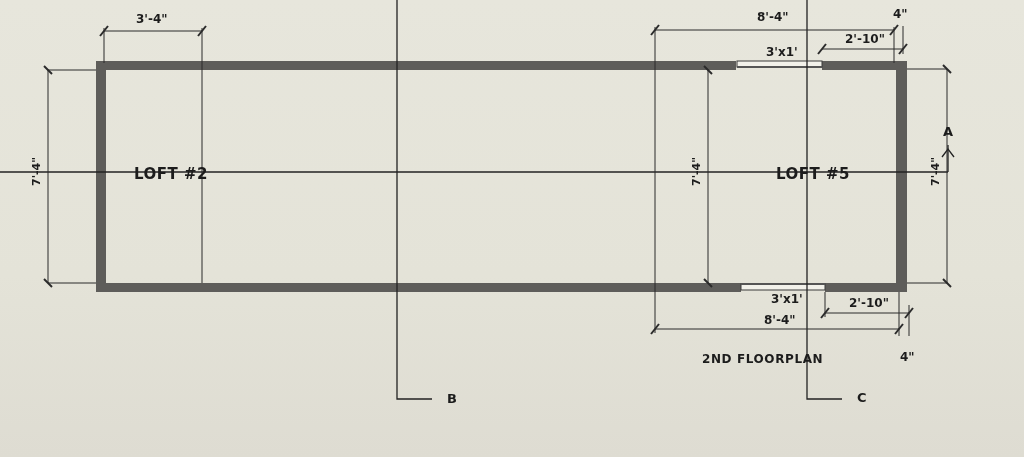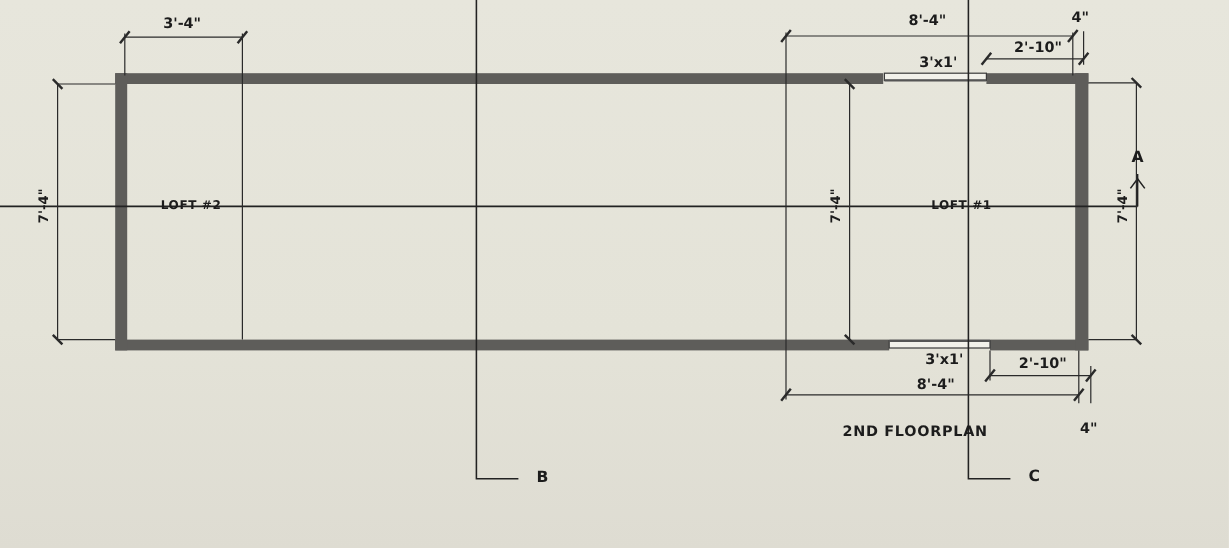--- a/index.html
+++ b/index.html
@@ -13,21 +13,21 @@
     position: absolute; left: 0; top: 0; width: 1024px; height: 457px;
     background: linear-gradient(180deg, #e7e6dc 0%, #e4e3d8 60%, #dedcd2 100%);
   }
   svg.plan { position: absolute; left: 0; top: 0; }
   .lbl {
     position: absolute; color: #1c1c1c; font-size: 11px; font-weight: bold;
     white-space: nowrap; line-height: 1;
   }
   .lbl.big { font-size: 12px; }
   .rot { transform: rotate(-90deg); transform-origin: center center; }
-  .room { font-size: 10px; letter-spacing: 0.5px; }
+  .room { font-size: 15px; letter-spacing: 0.5px; }
   .title { font-size: 12px; letter-spacing: 0.6px; }
   .marker { font-size: 13px; font-weight: bold; }
 </style>
 </head>
 <body>
 
 <div class="paper"></div>
 
 <svg class="plan" width="1024" height="457" viewBox="0 0 1024 457">
 
@@ -123,19 +123,19 @@
 <div class="lbl big" style="left:771px; top:293px;">3'x1'</div>
 <div class="lbl big" style="left:849px; top:297px;">2'-10"</div>
 <div class="lbl big" style="left:764px; top:314px;">8'-4"</div>
 <div class="lbl big" style="left:900px; top:351px;">4"</div>
 
 <div class="lbl rot" style="left:22px; top:166px;">7'-4"</div>
 <div class="lbl rot" style="left:682px; top:166px;">7'-4"</div>
 <div class="lbl rot" style="left:921px; top:166px;">7'-4"</div>
 
 <div class="lbl room" style="left:134px; top:167px;">LOFT #2</div>
-<div class="lbl room" style="left:776px; top:167px;">LOFT #1</div>
+<div class="lbl room" style="left:776px; top:167px;">LOFT #5</div>
 
 <div class="lbl title" style="left:702px; top:353px;">2ND FLOORPLAN</div>
 
 <div class="lbl marker" style="left:943px; top:125px;">A</div>
 <div class="lbl marker" style="left:447px; top:392px;">B</div>
 <div class="lbl marker" style="left:857px; top:391px;">C</div>
 
 </body></html>

